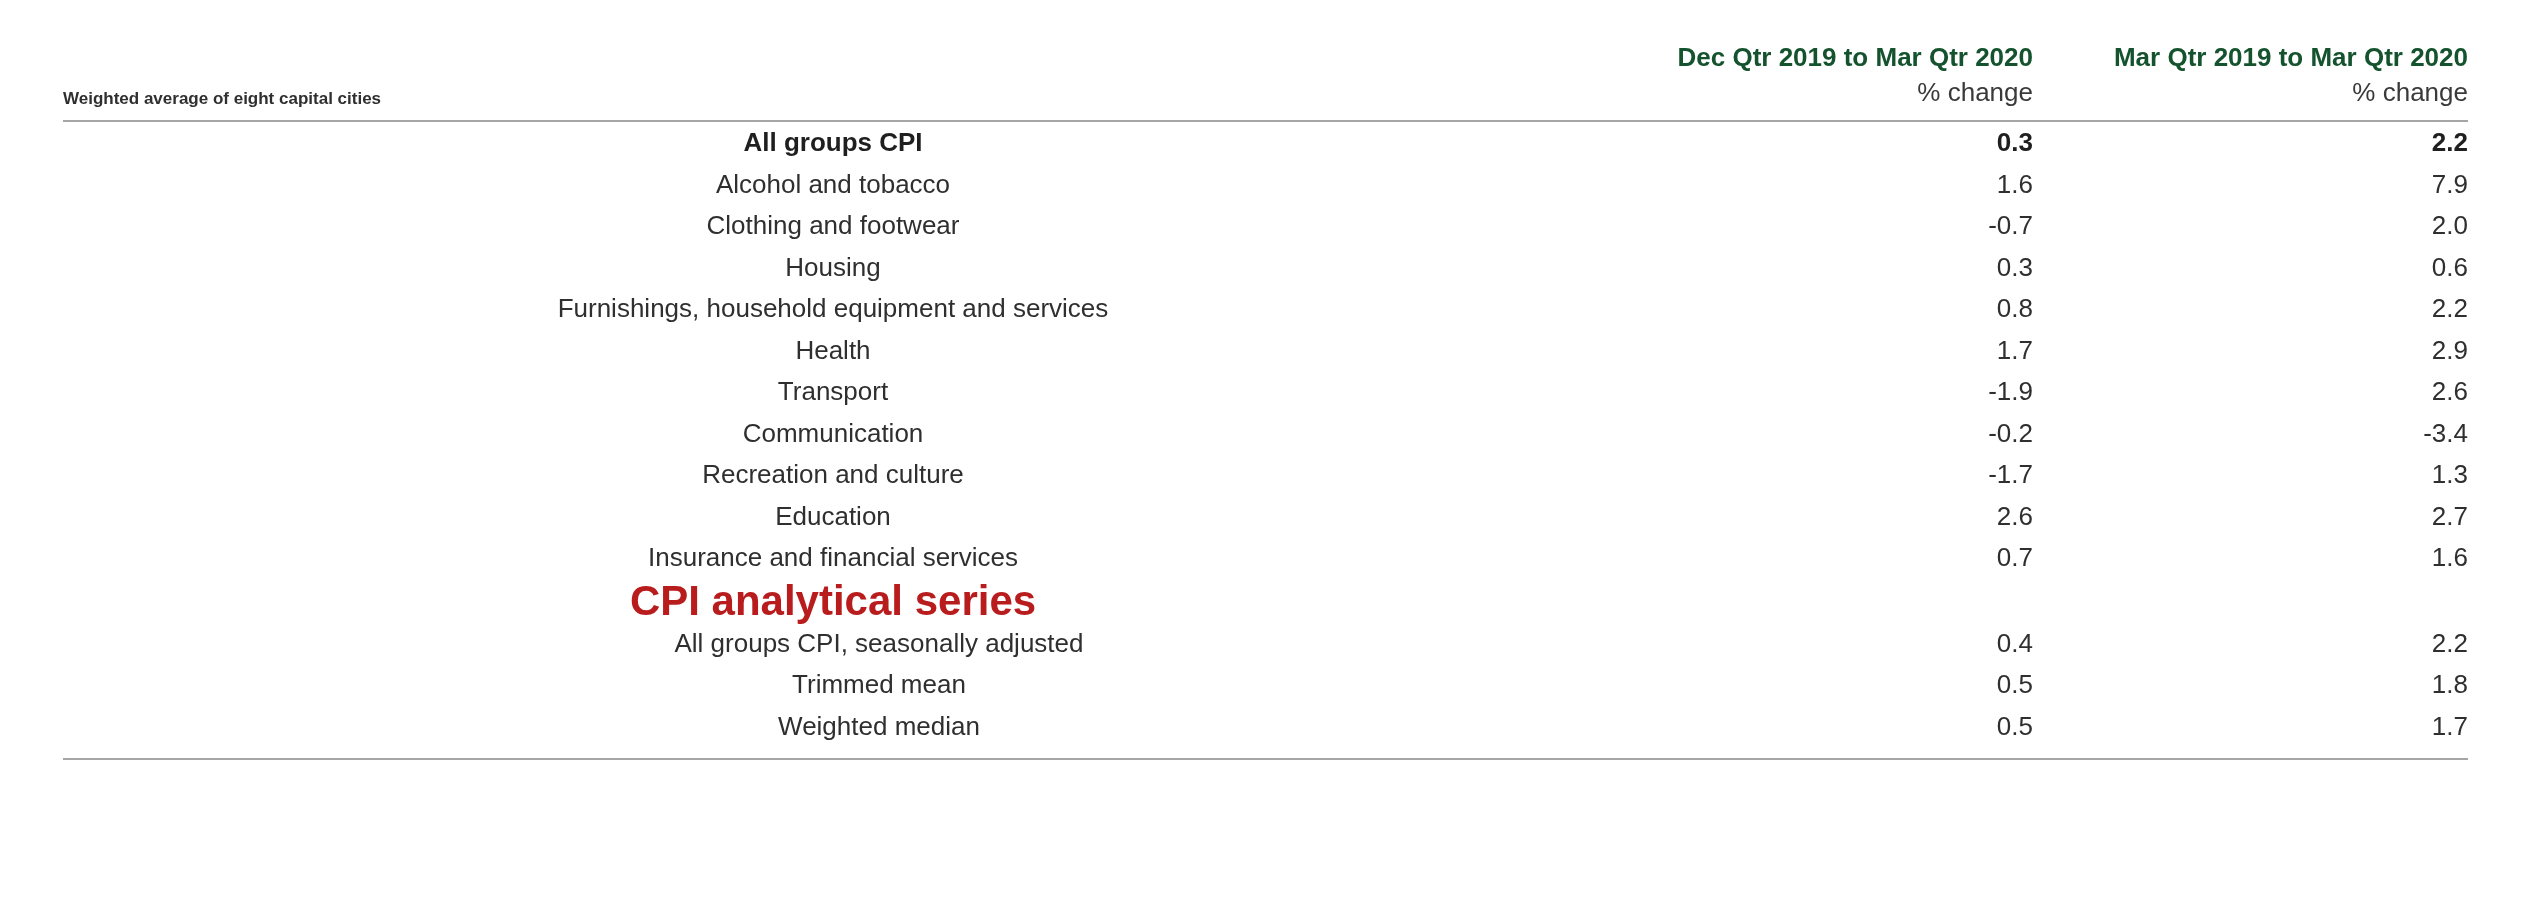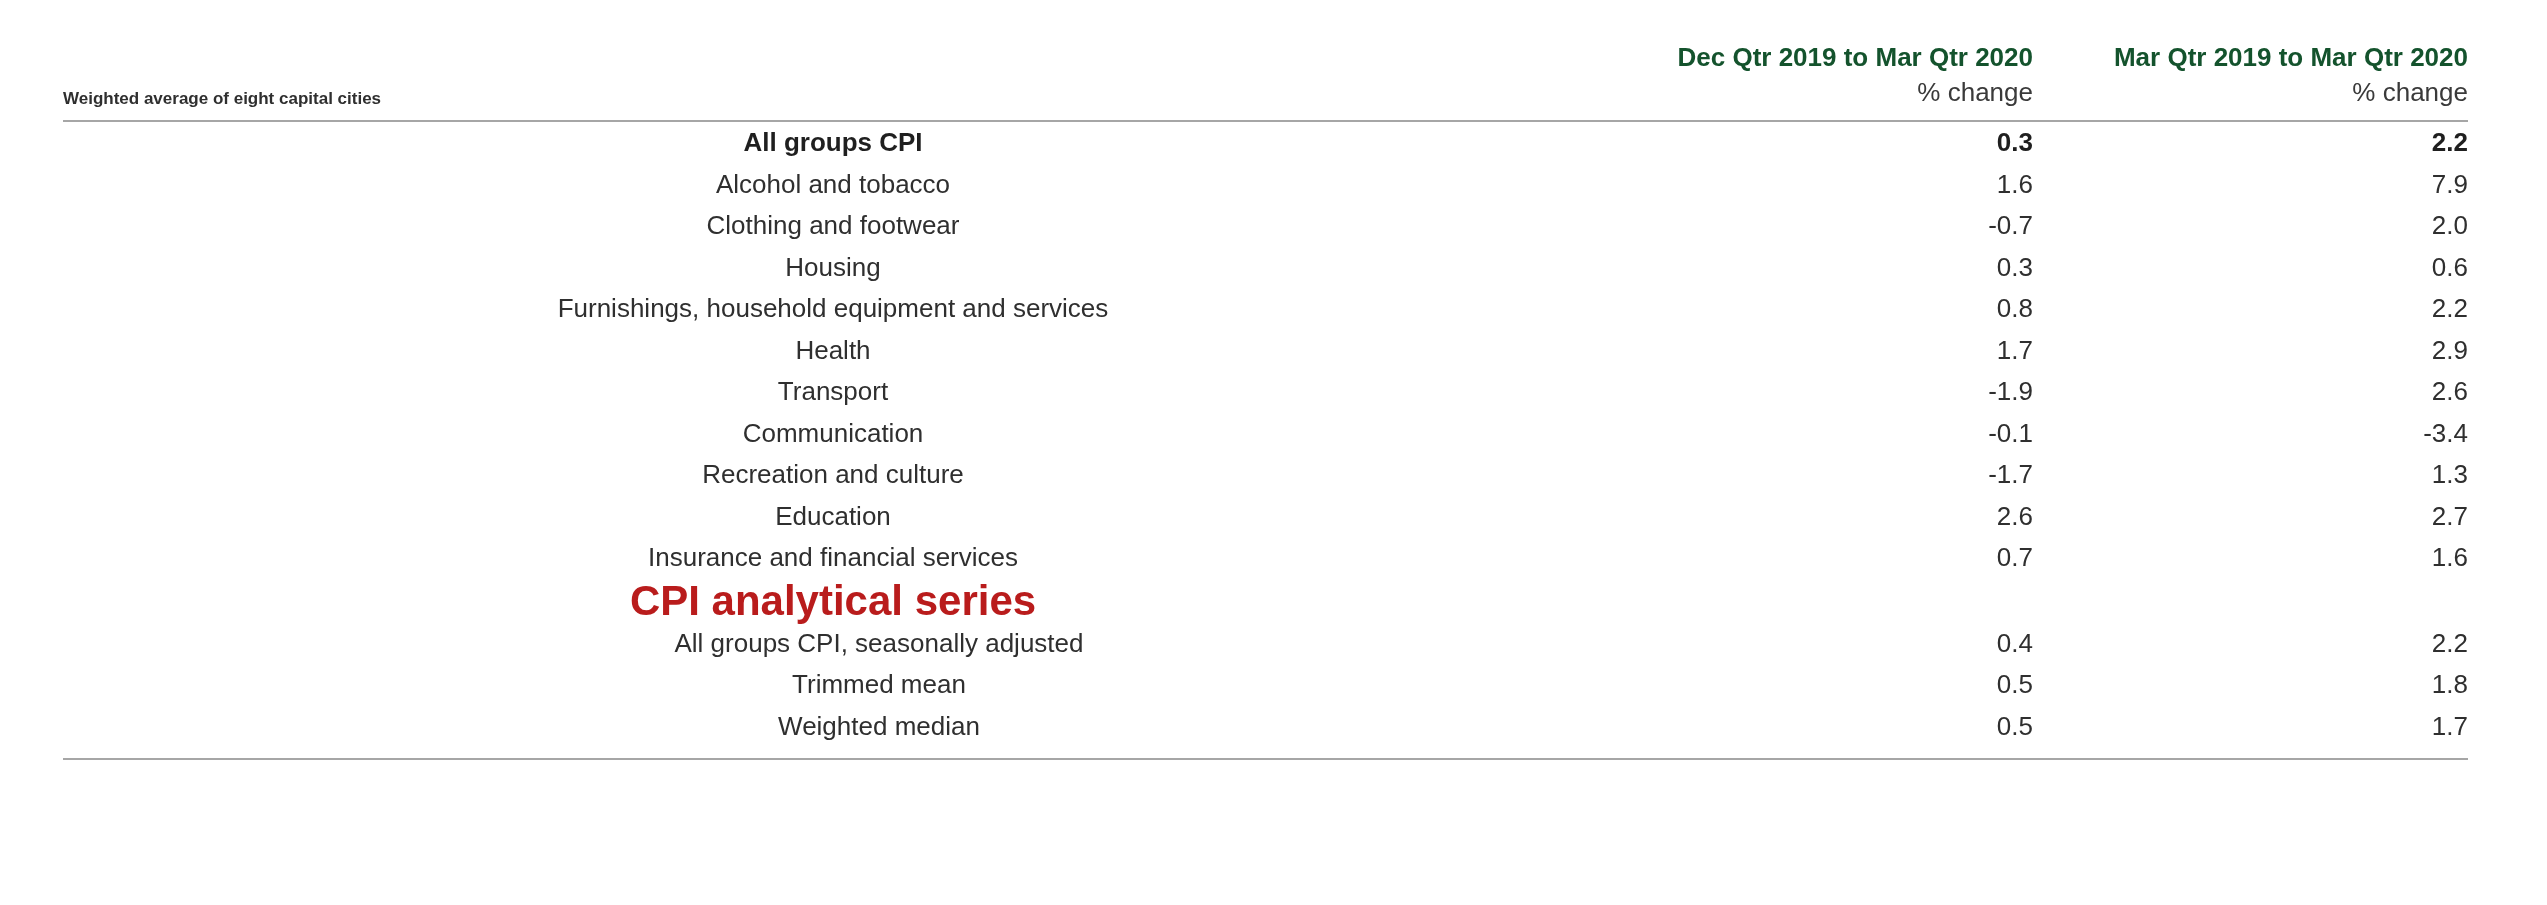--- a/index.html
+++ b/index.html
@@ -181,21 +181,21 @@
             <td class="value">1.7</td>
             <td class="value">2.9</td>
           </tr>
           <tr>
             <td class="label">Transport</td>
             <td class="value">-1.9</td>
             <td class="value">2.6</td>
           </tr>
           <tr>
             <td class="label">Communication</td>
-            <td class="value">-0.1</td>
+            <td class="value">-0.2</td>
             <td class="value">-3.4</td>
           </tr>
           <tr>
             <td class="label">Recreation and culture</td>
             <td class="value">-1.7</td>
             <td class="value">1.3</td>
           </tr>
           <tr>
             <td class="label">Education</td>
             <td class="value">2.6</td>

